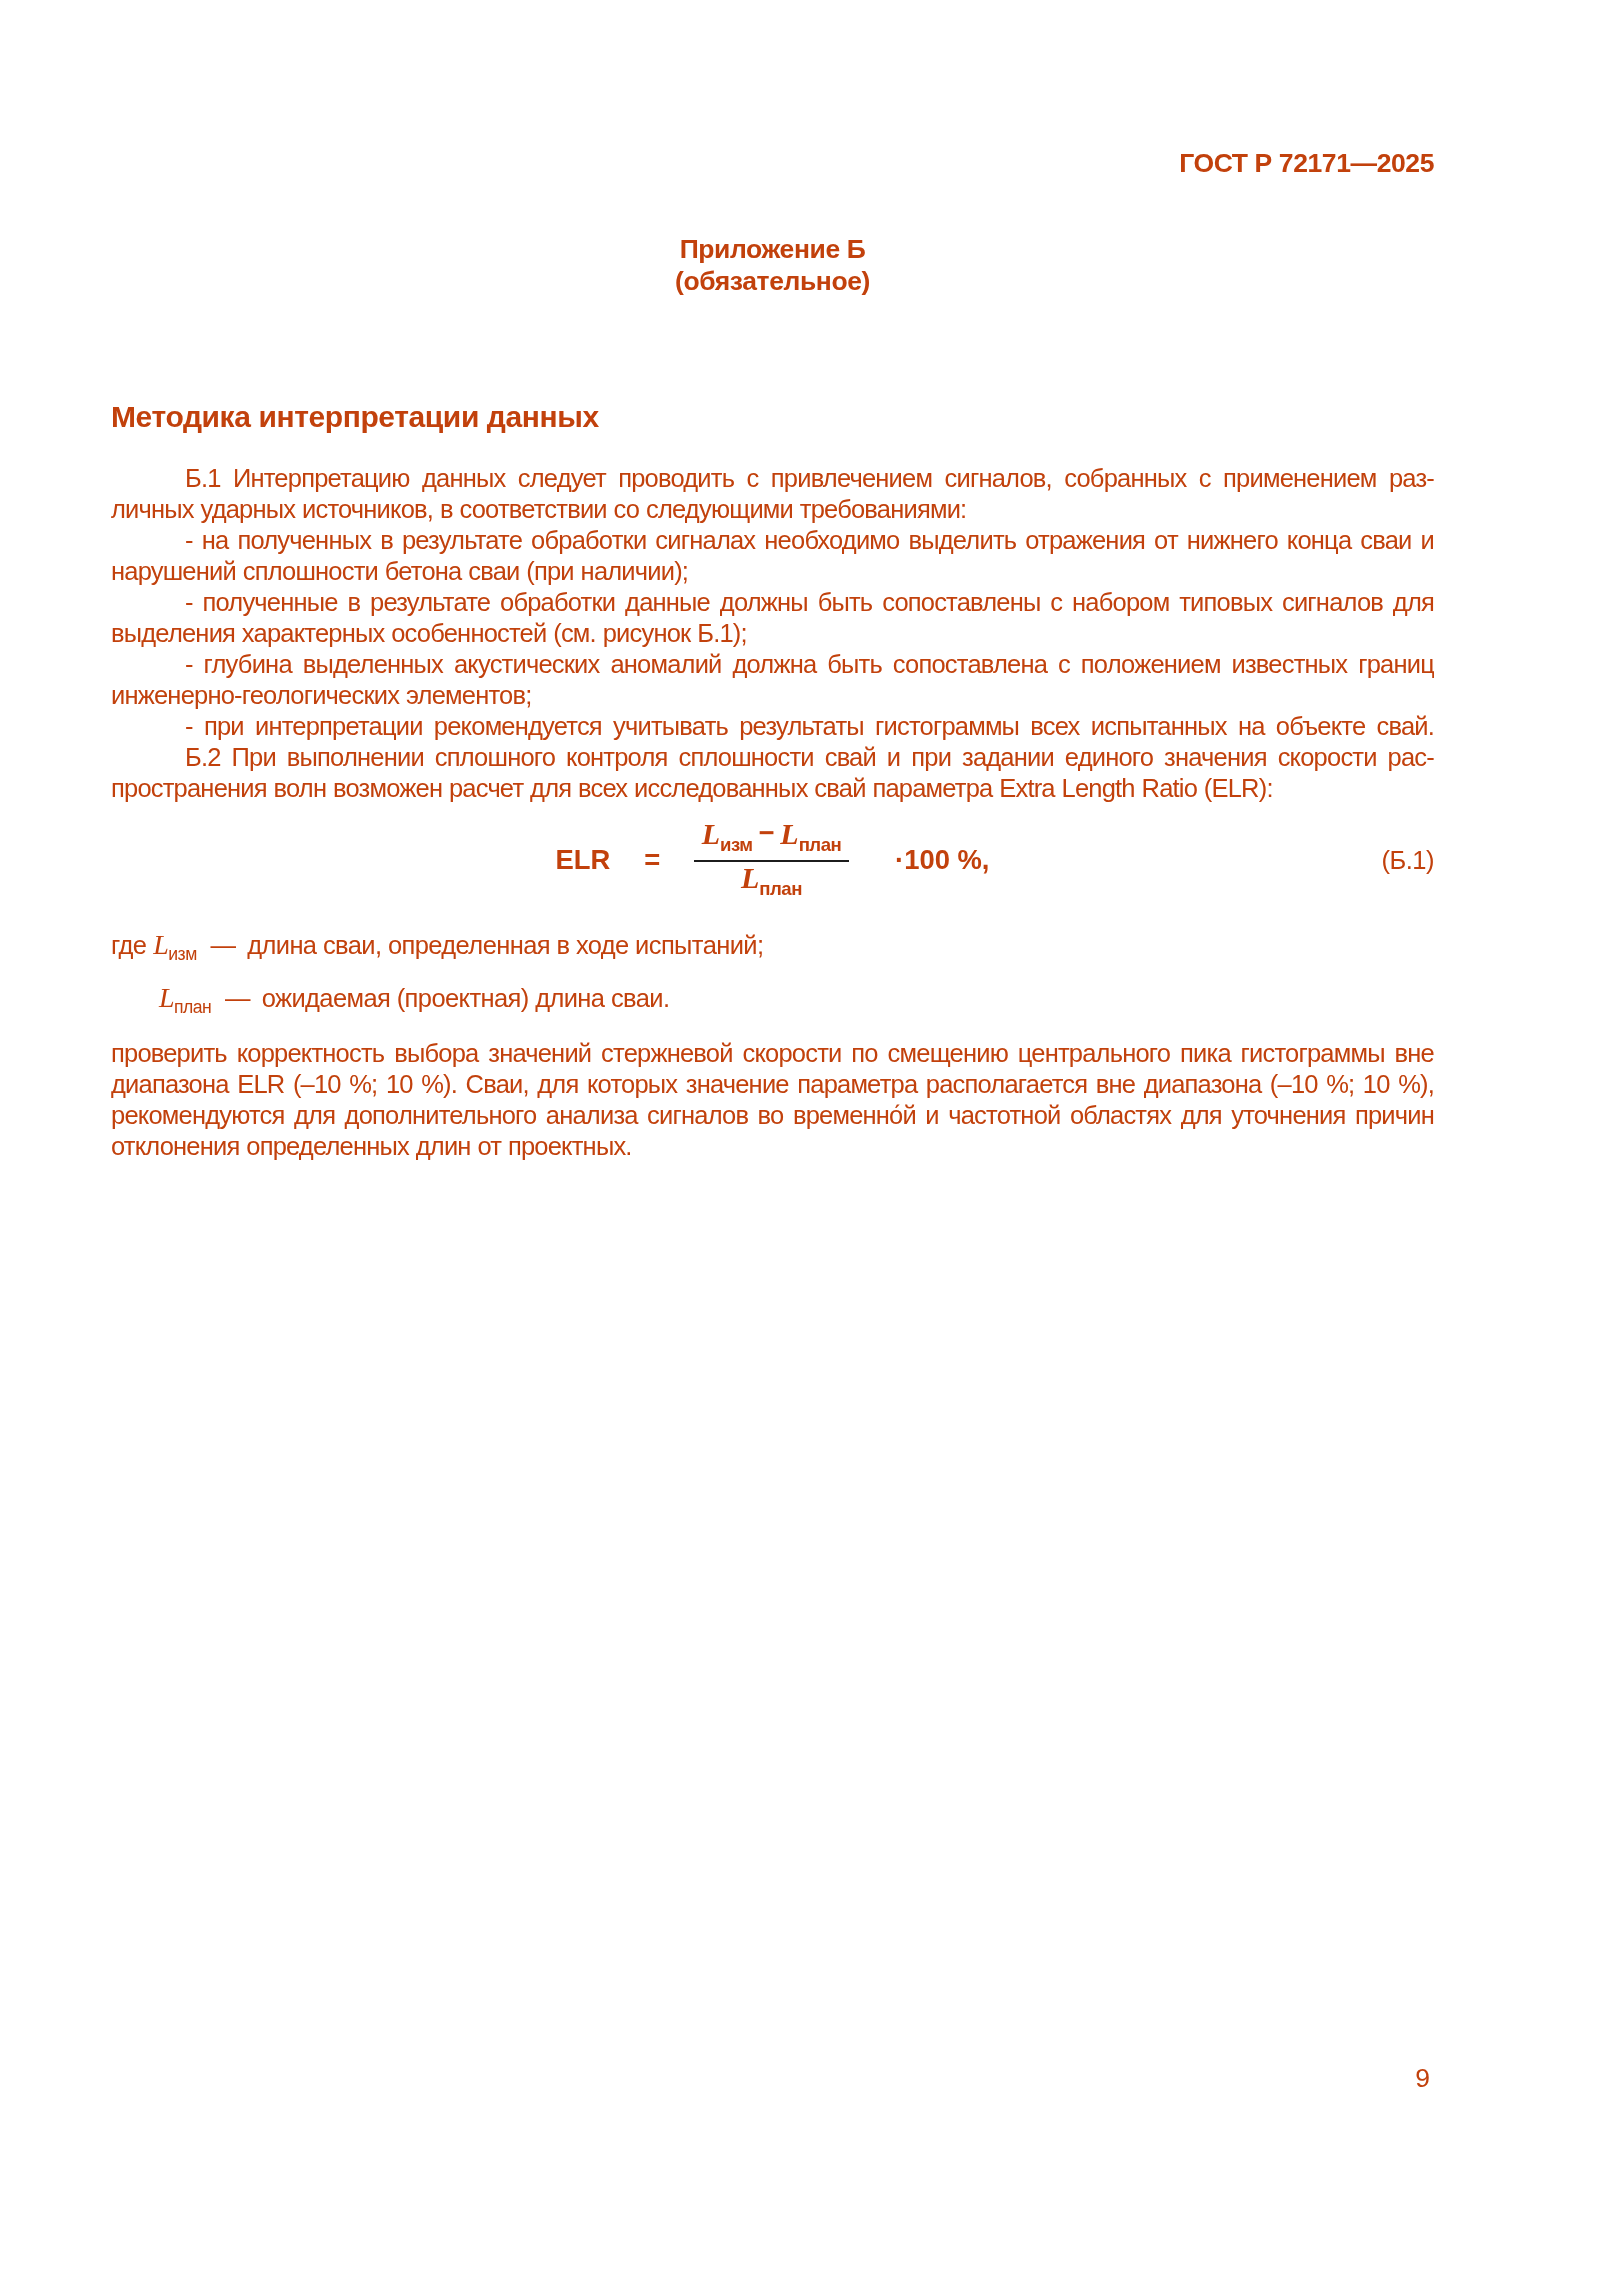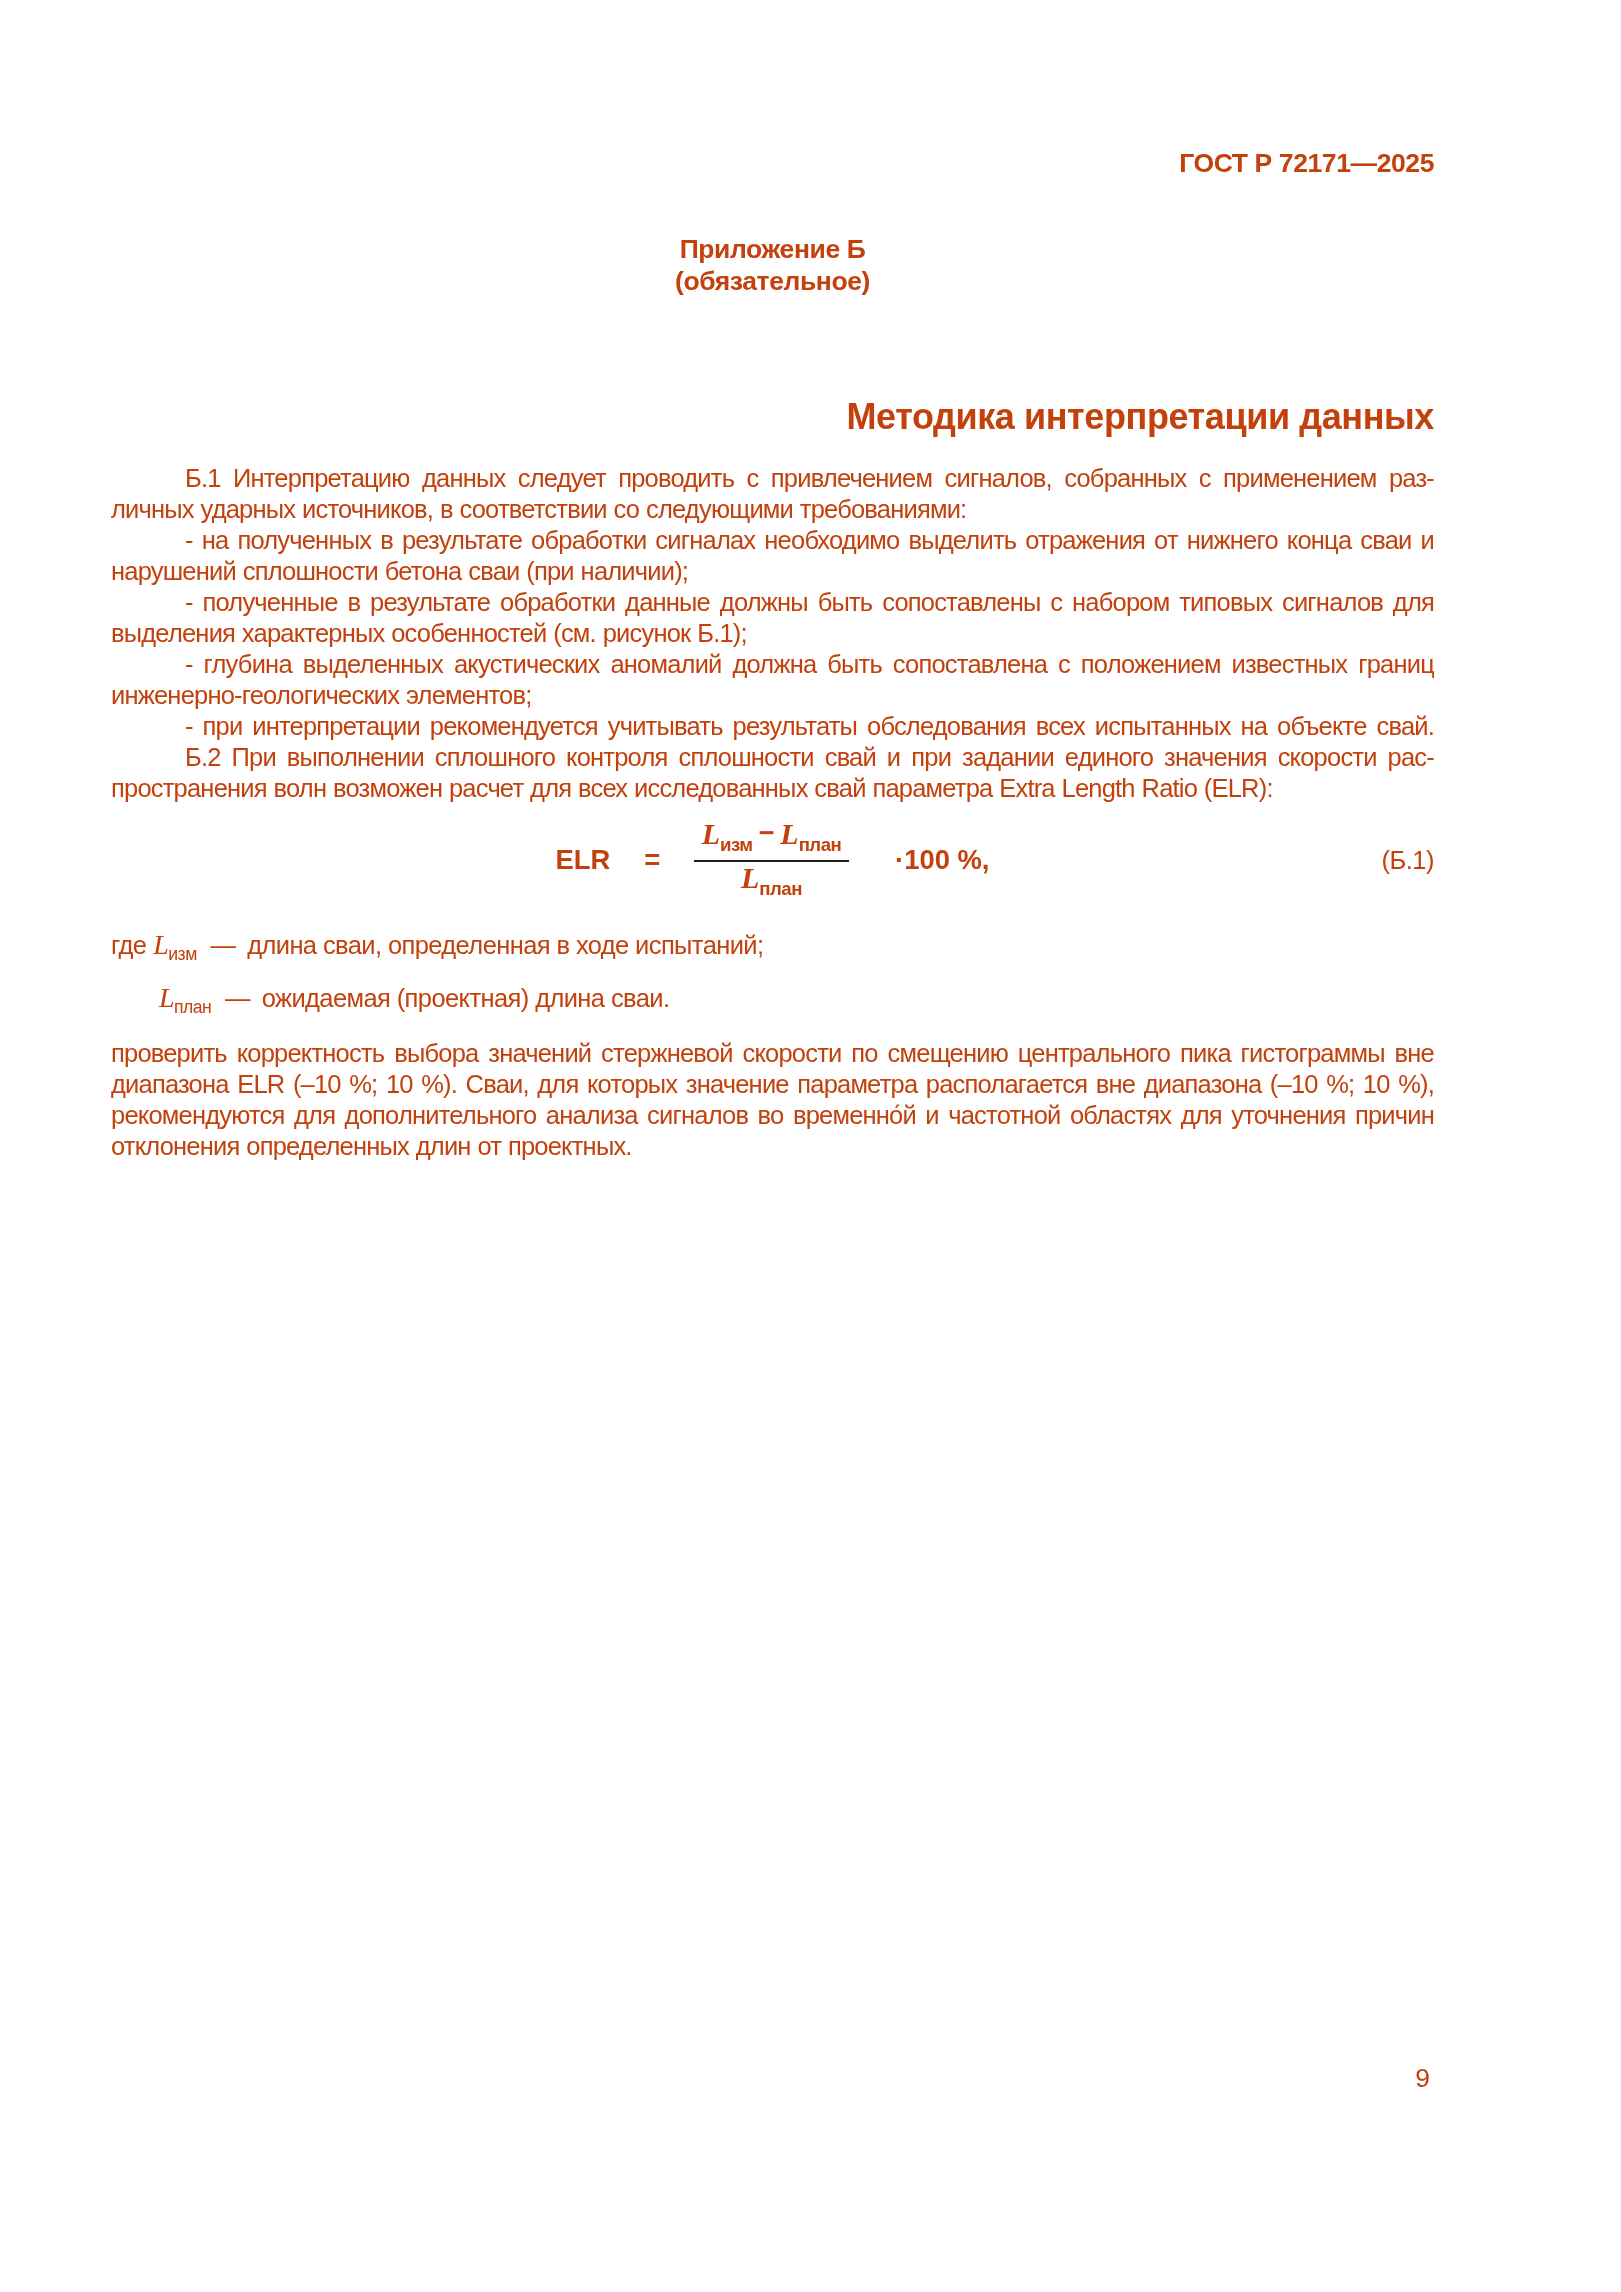--- a/index.html
+++ b/index.html
@@ -24,23 +24,23 @@
   .appendix {
     margin-top:55px;
     text-align:center;
     font-weight:bold;
     font-size:26.5px;
     line-height:32px;
     letter-spacing:-0.4px;
   }
   .section-title {
     margin-top:104px;
-    text-align:right;
+    text-align:left;
     font-weight:bold;
-    font-size:36px;
+    font-size:30px;
     line-height:32px;
     letter-spacing:-0.4px;
   }
   .textblock {
     font-size:25.5px;
     line-height:31px;
     letter-spacing:-0.8px;
     word-spacing:0.5px;
   }
   .tb1 { margin-top:30px; }
@@ -133,21 +133,21 @@
 
   <div class="textblock tb1">
     <div class="line just indent">Б.1 Интерпретацию данных следует проводить с привлечением сигналов, собранных с применением раз-</div>
     <div class="line">личных ударных источников, в соответствии со следующими требованиями:</div>
     <div class="line just indent">- на полученных в результате обработки сигналах необходимо выделить отражения от нижнего конца сваи и</div>
     <div class="line">нарушений сплошности бетона сваи (при наличии);</div>
     <div class="line just indent">- полученные в результате обработки данные должны быть сопоставлены с набором типовых сигналов для</div>
     <div class="line">выделения характерных особенностей (см. рисунок Б.1);</div>
     <div class="line just indent">- глубина выделенных акустических аномалий должна быть сопоставлена с положением известных границ</div>
     <div class="line">инженерно-геологических элементов;</div>
-    <div class="line just indent">- при интерпретации рекомендуется учитывать результаты обследования всех испытанных на объекте свай.</div>
+    <div class="line just indent">- при интерпретации рекомендуется учитывать результаты гистограммы всех испытанных на объекте свай.</div>
     <div class="line just indent">Б.2 При выполнении сплошного контроля сплошности свай и при задании единого значения скорости рас-</div>
     <div class="line">пространения волн возможен расчет для всех исследованных свай параметра Extra Length Ratio (ELR):</div>
   </div>
 
   <div class="formula-row">
     <span class="formula">
       <span>ELR</span>
       <span class="f-eq">=</span>
       <span class="frac">
         <span class="num"><span class="f-sym">L</span><sub class="f-sub">изм</sub><span class="f-minus">−</span><span class="f-sym">L</span><sub class="f-sub">план</sub></span>

